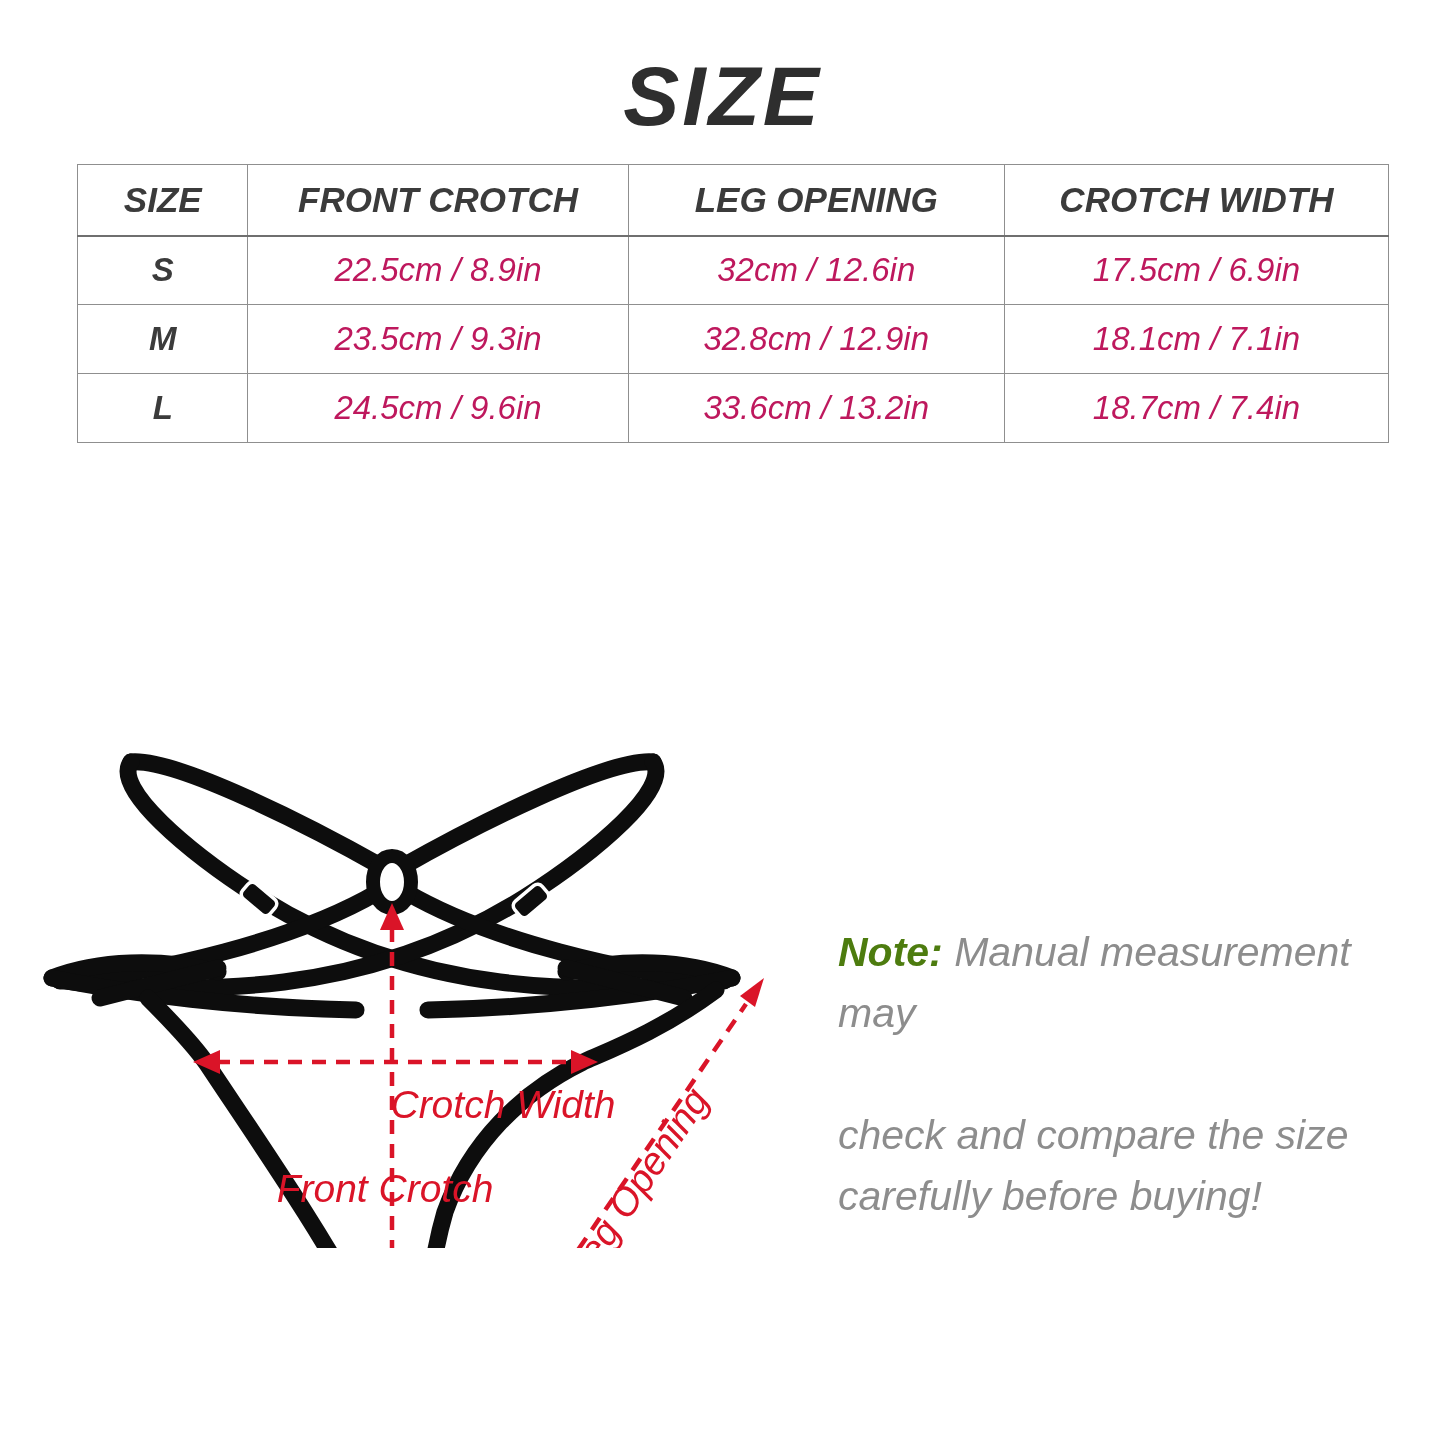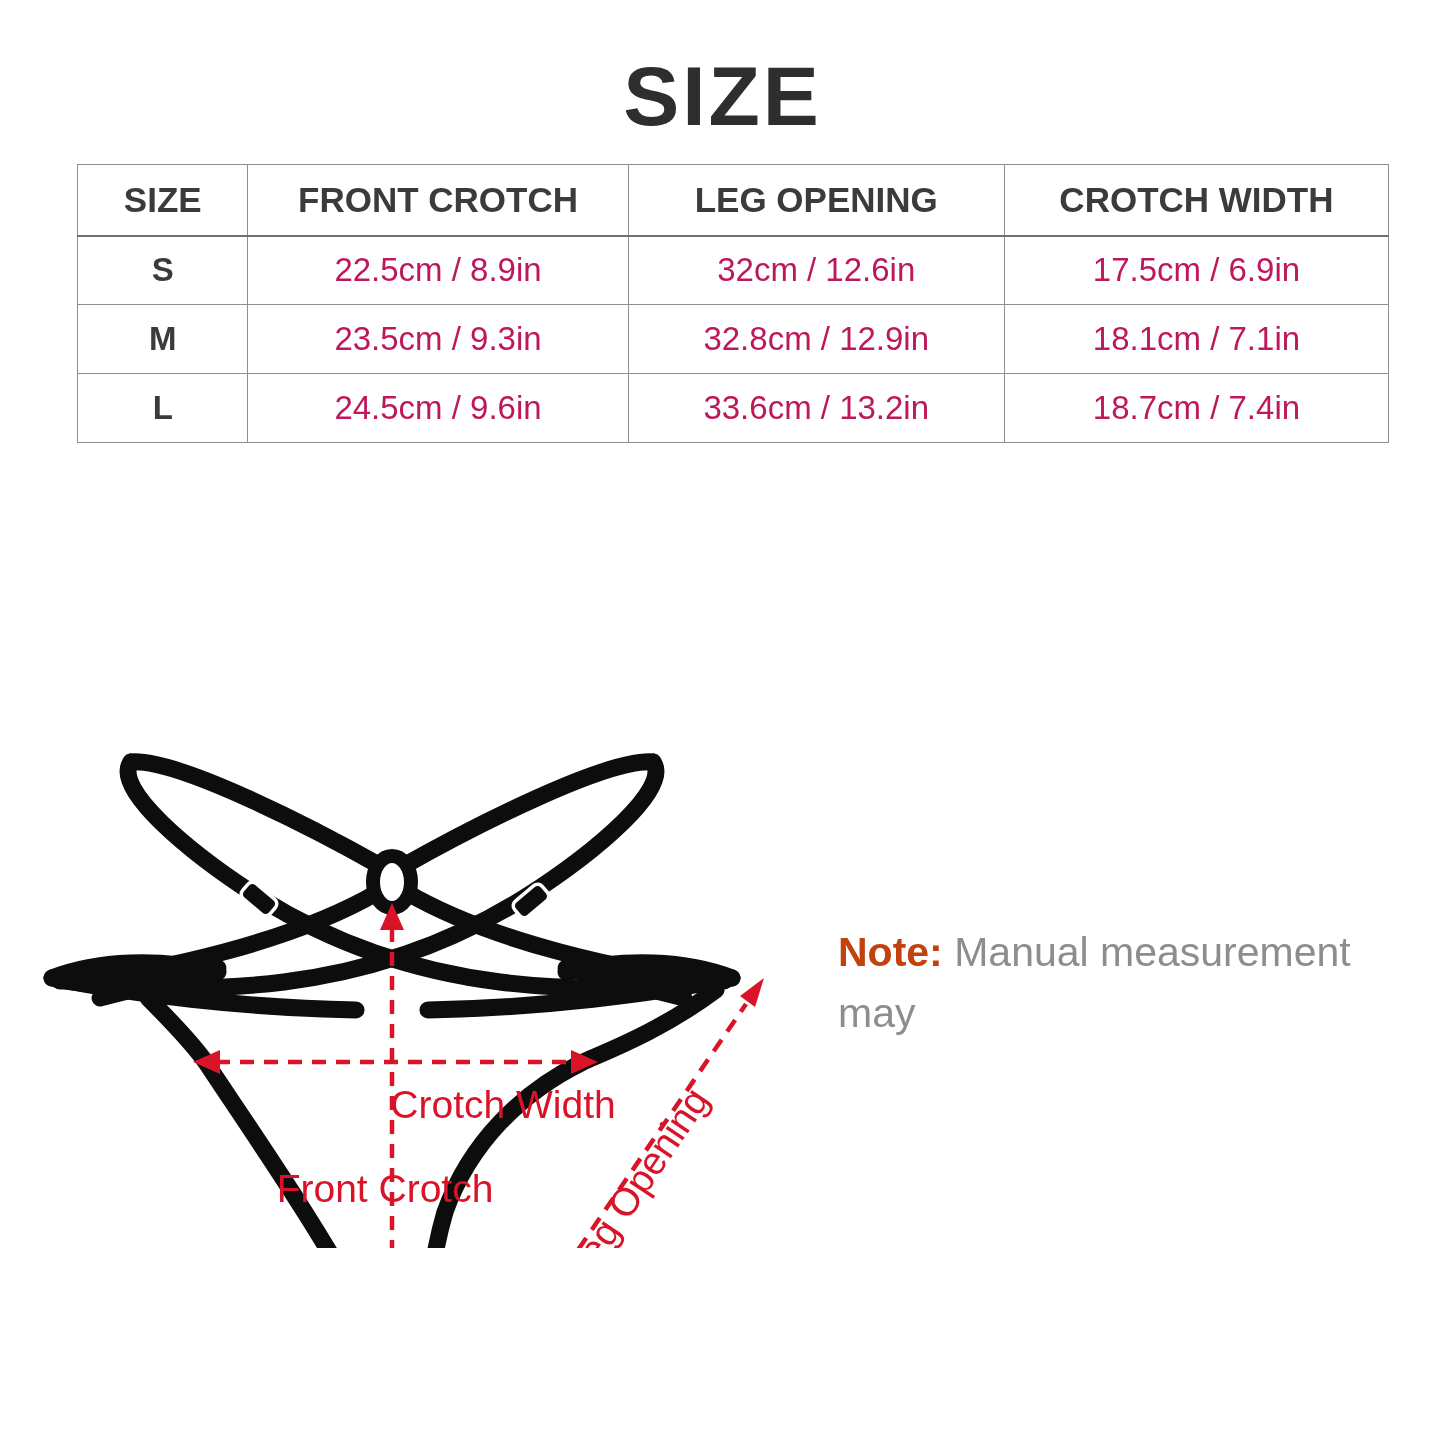--- a/index.html
+++ b/index.html
@@ -4,20 +4,21 @@
 <style>
   * { margin: 0; padding: 0; box-sizing: border-box; }
   html, body { background: #ffffff; }
   body { font-family: "Liberation Sans", sans-serif; }
   .page {
     position: relative;
     width: 1445px;
     height: 1248px;
     background: #ffffff;
     overflow: hidden;
+    font-style: italic;
   }
   .page-title {
     position: absolute;
     left: 0; right: 0;
     top: 48px;
     text-align: center;
     font-size: 84px;
     font-weight: 700;
     letter-spacing: 3px;
     color: #2e2e2e;
@@ -73,21 +74,21 @@
     position: absolute;
     left: 838px;
     top: 922px;
     width: 565px;
     font-size: 41px;
     line-height: 61px;
     color: #8d8d8d;
   }
   .note-label {
     font-weight: 700;
-    color: #c2410c;
+    color: #4d7c0f;
   }
 </style>
 </head>
 <body>
 
 <div class="page">
 
   <div class="page-title">SIZE</div>
 
   <table class="size-table">
@@ -175,16 +176,17 @@
         <text x="385" y="502" text-anchor="middle">Front Crotch</text>
         <text x="648" y="492" text-anchor="middle" transform="rotate(-56 648 492)">Leg Opening</text>
       </g>
     </g>
   </svg>
 
   <div class="note-block">
     <span class="note-label">Note:</span>
     <span>Manual measurement may</span><br>
     <br>
-    <br>
+    <span>check and compare the size</span><br>
+    <span>carefully before buying!</span>
   </div>
 
 </div>
 
 </body></html>

